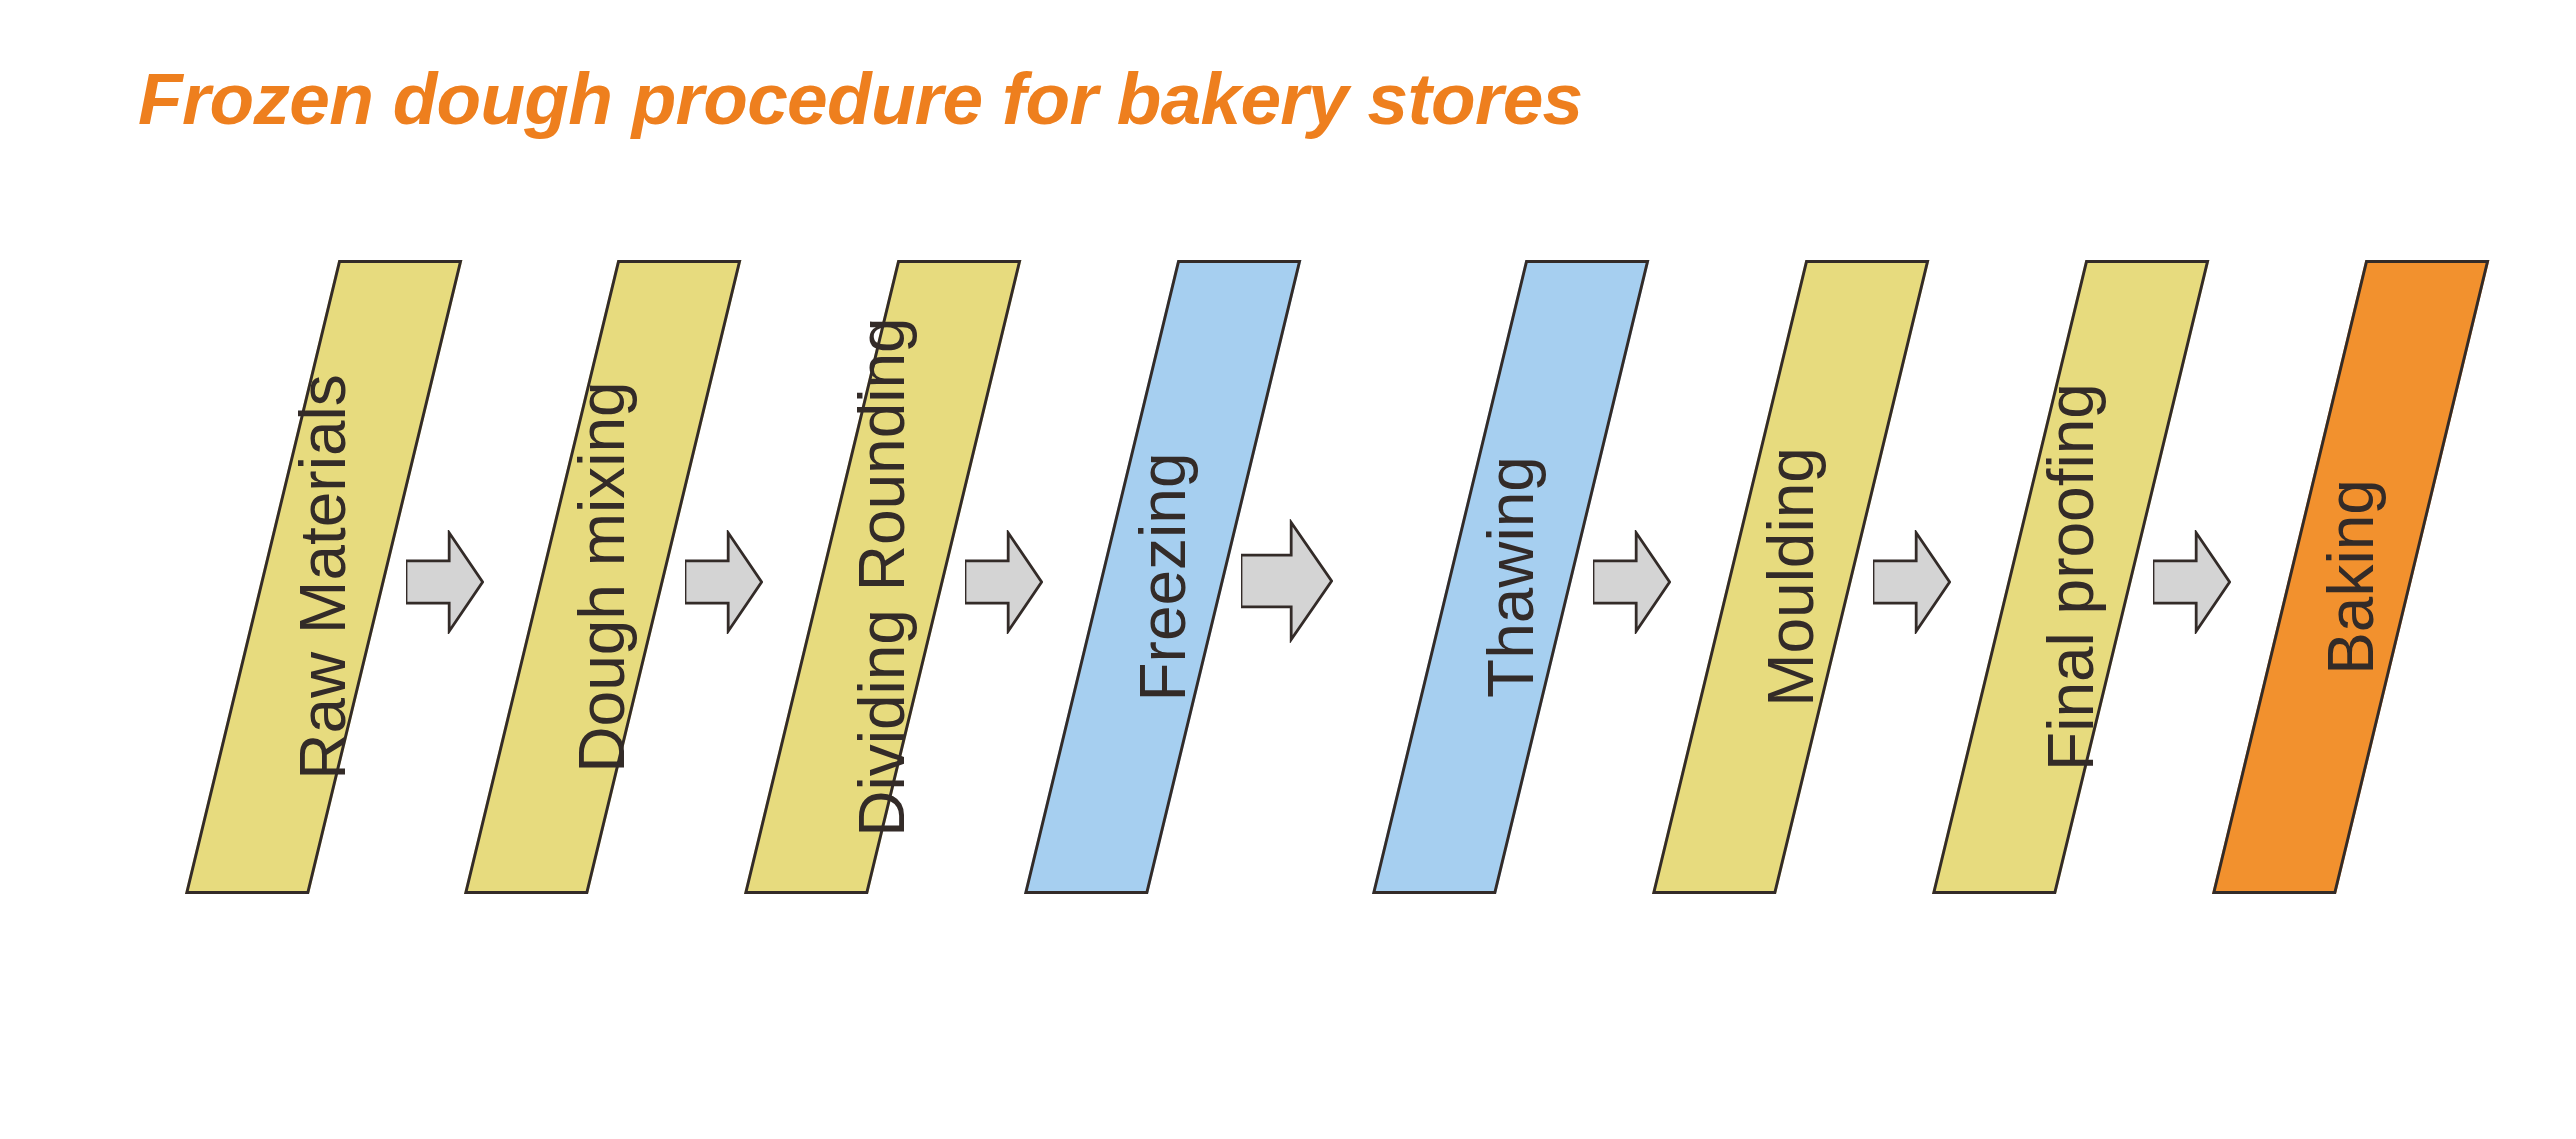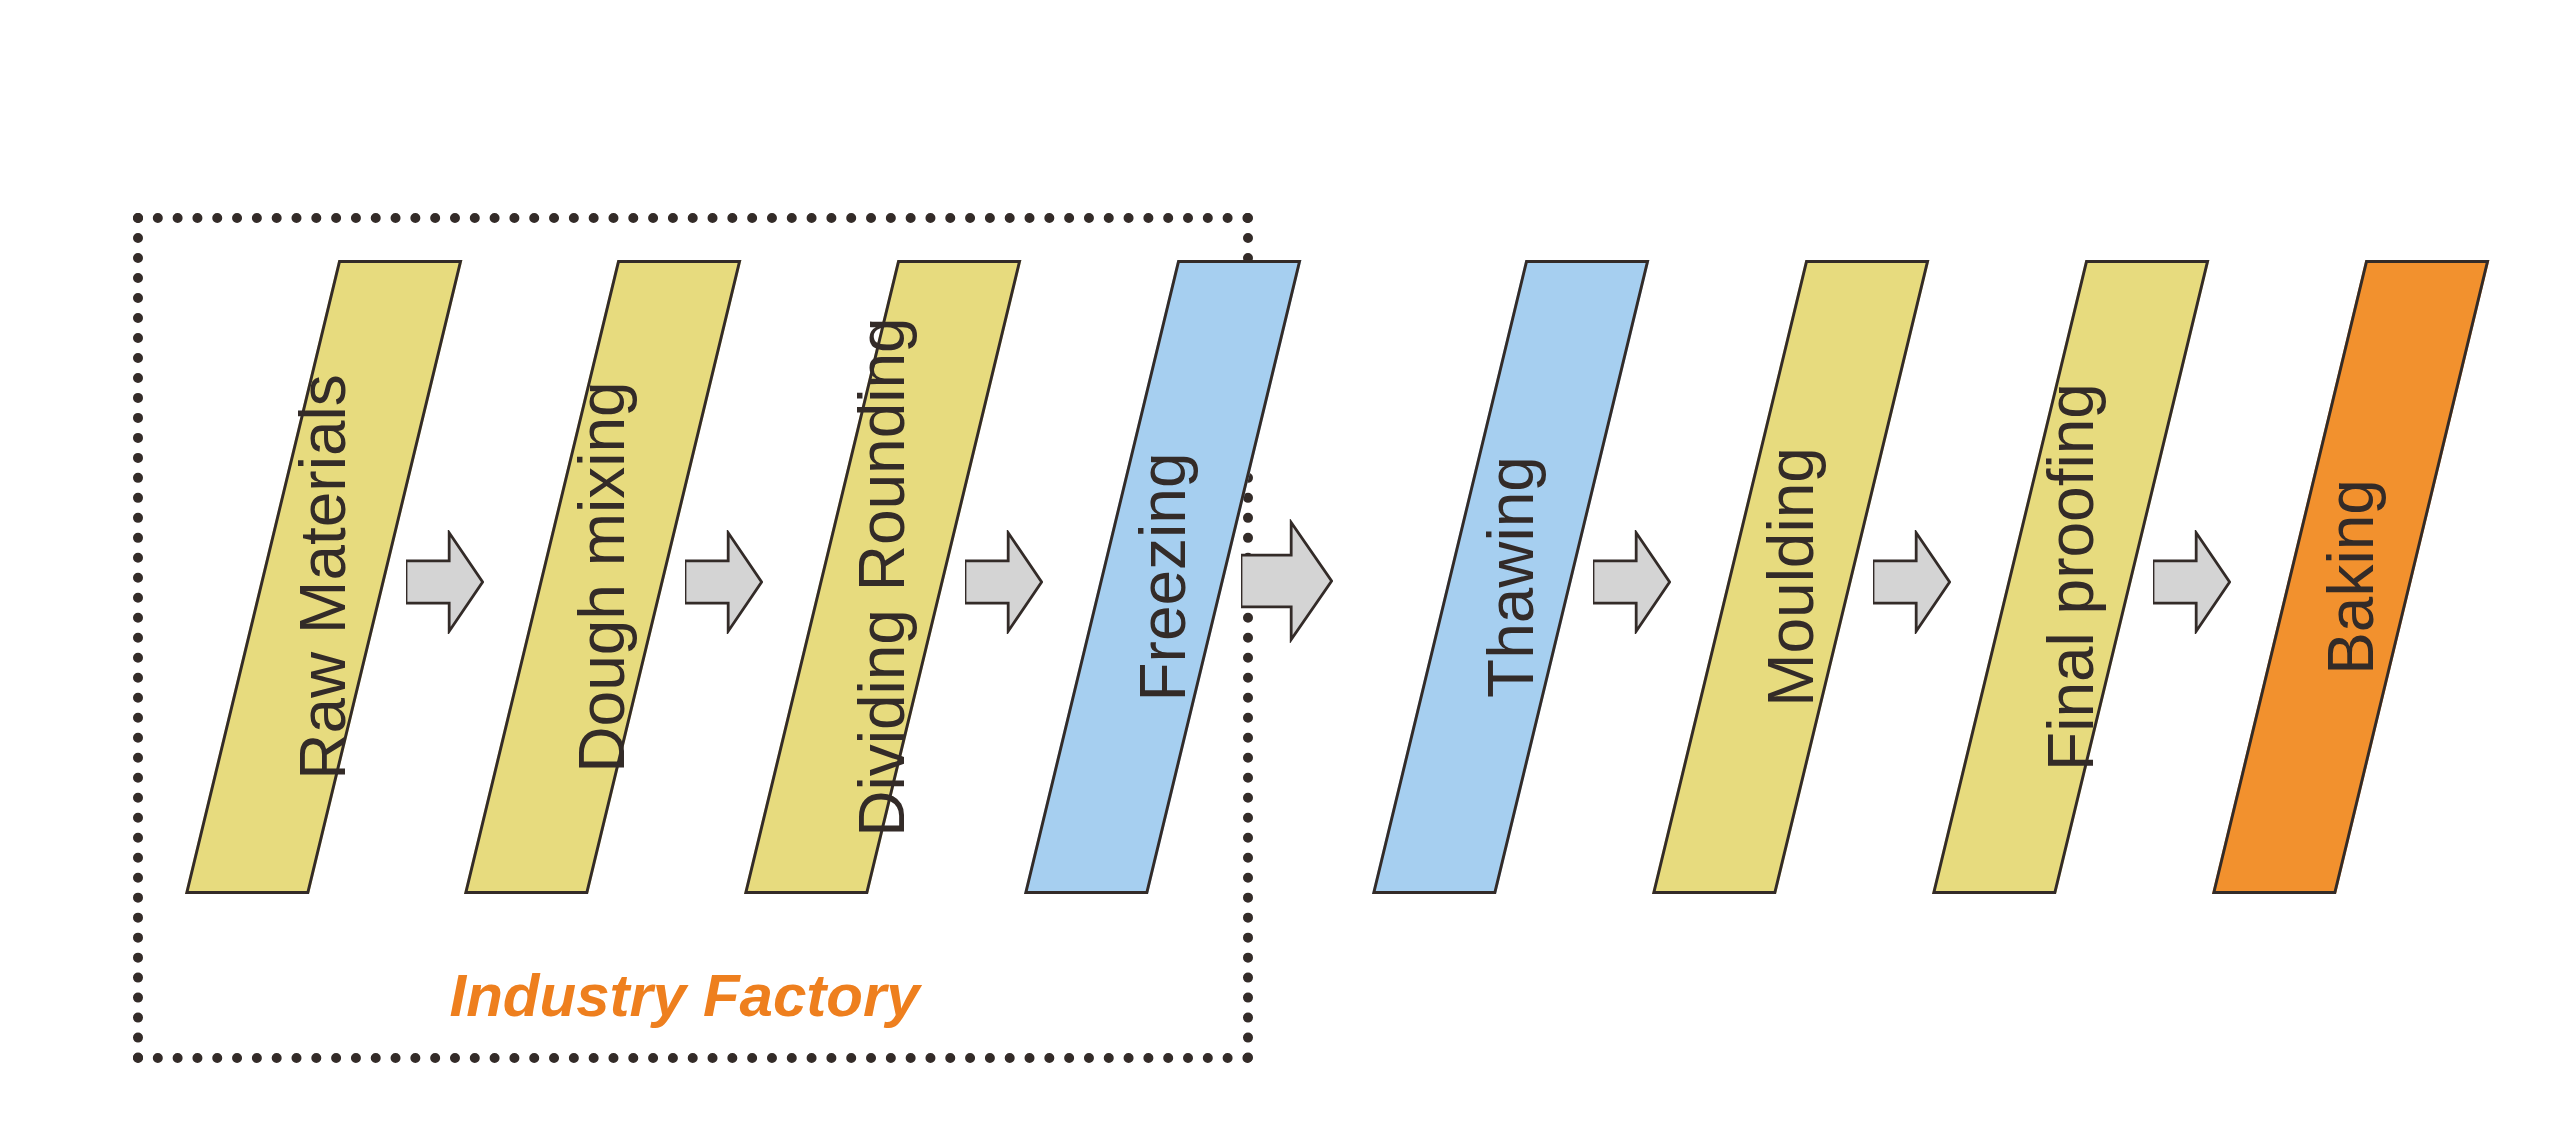--- a/index.html
+++ b/index.html
@@ -118,24 +118,22 @@
     height: 124px;
     z-index: 5;
   }
   .arrow-connector svg { display: block; width: 100%; height: 100%; }
 </style>
 </head>
 <body>
 
 <div id="stage">
 
-
-  <div class="zone" id="zone-factory">
-    <div class="zone-label">Industry Factory</div>
-  </div>
+  <div class="page-title">Frozen dough procedure for bakery stores</div>
+
 
   <div class="step fill-yellow" style="left:185px;">
     <span class="step-label">Raw Materials</span>
   </div>
 
   <div class="step fill-yellow" style="left:464px;">
     <span class="step-label">Dough mixing</span>
   </div>
 
   <div class="step fill-yellow" style="left:744px;">

